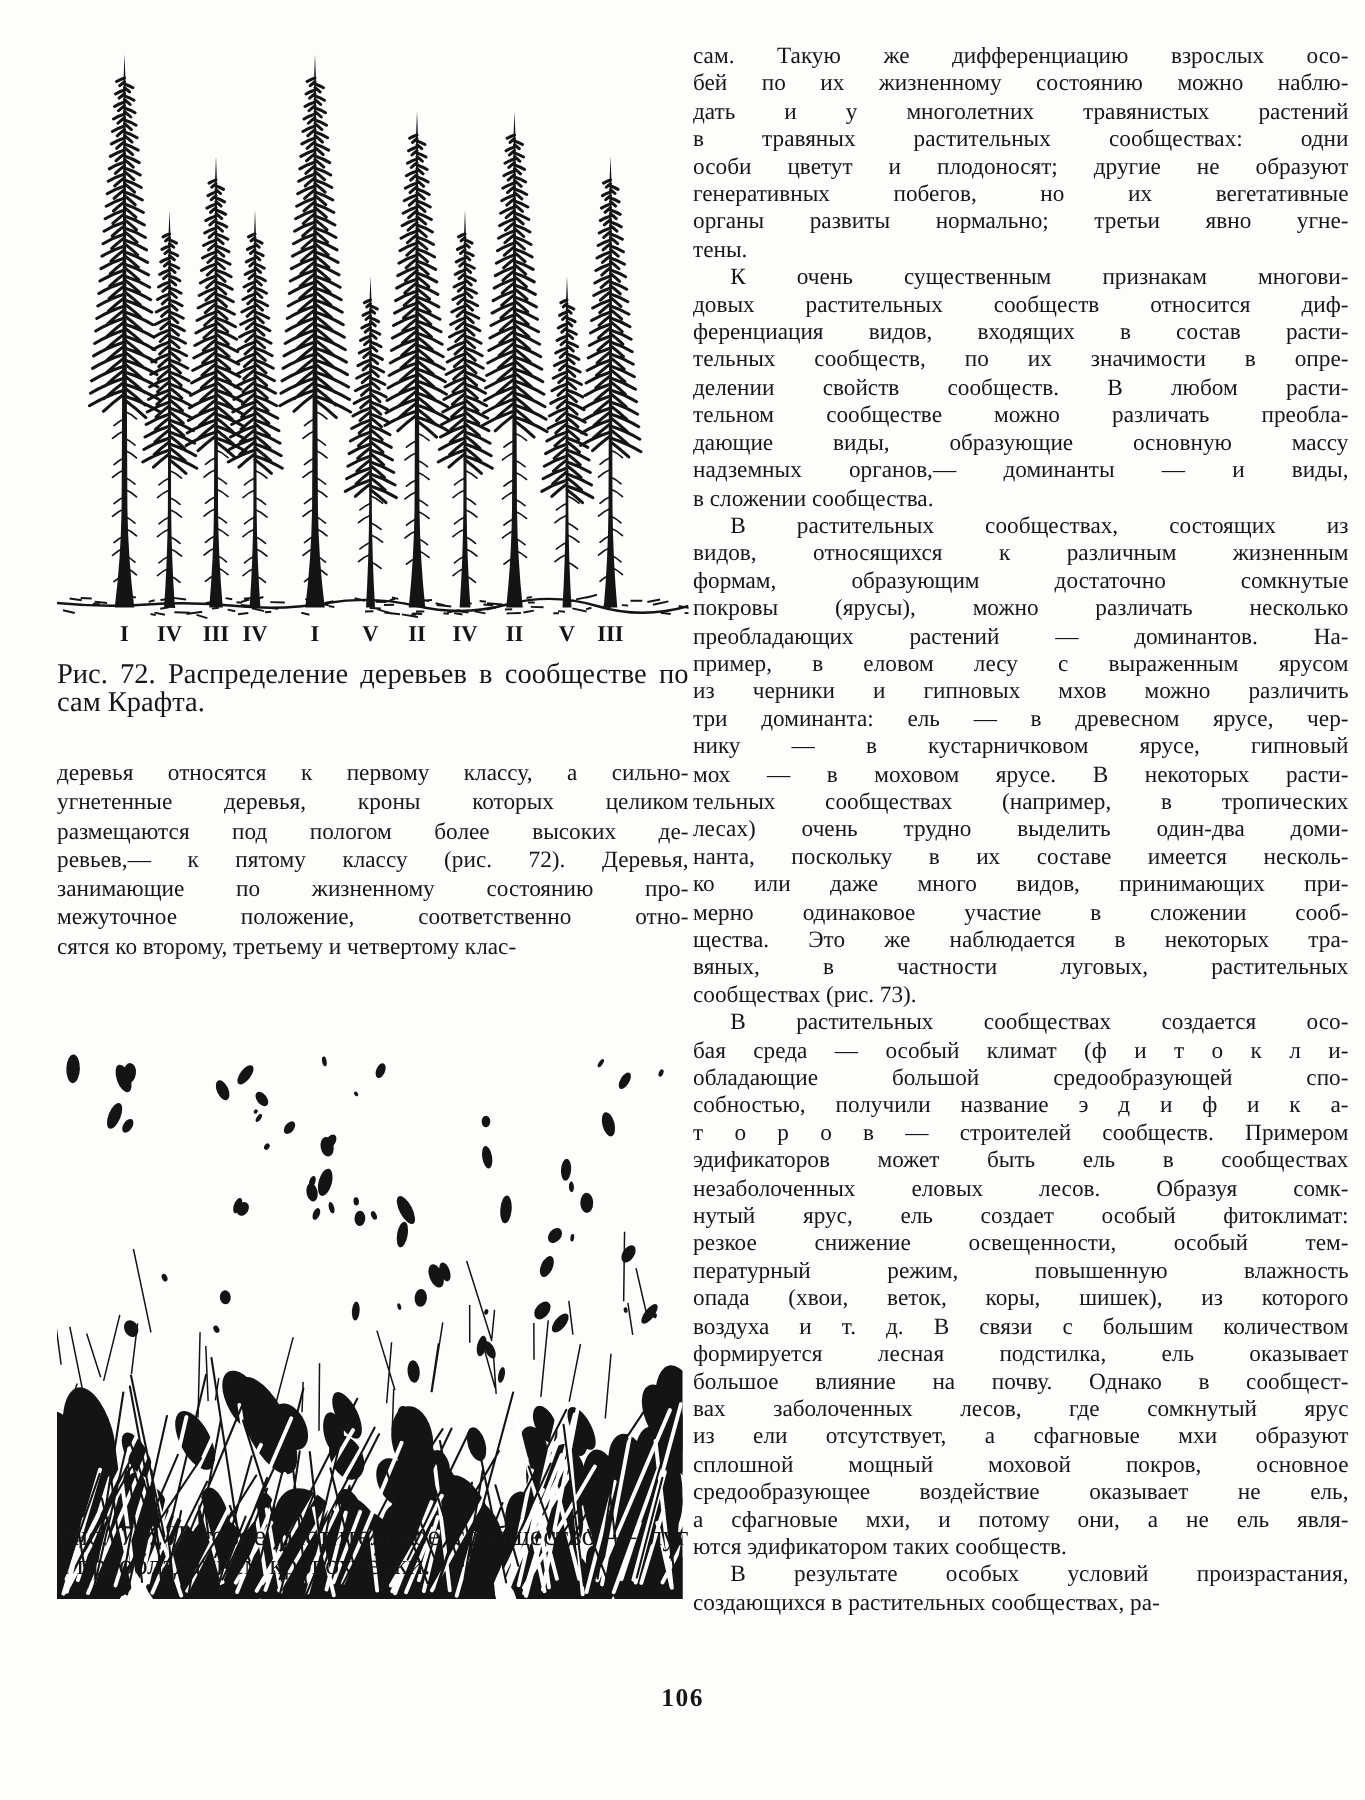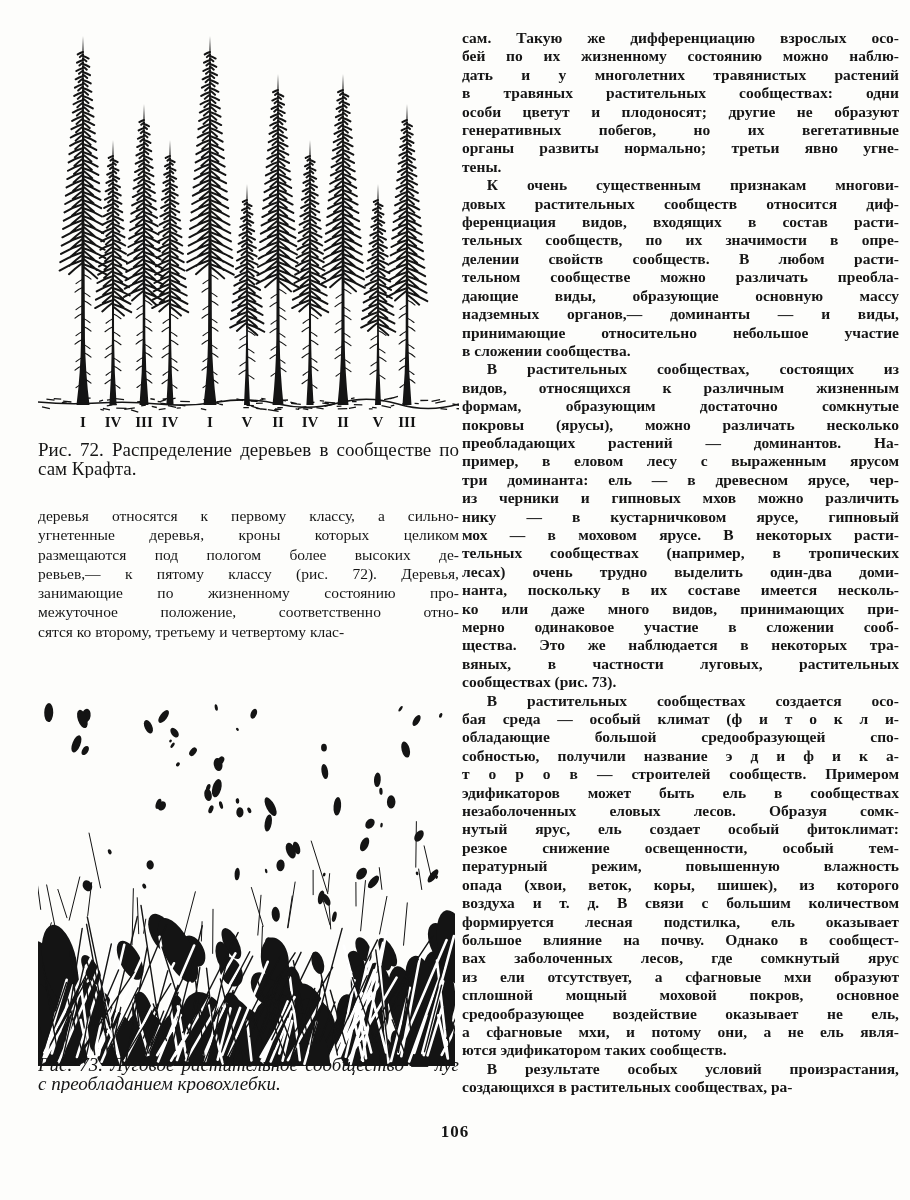--- a/index.html
+++ b/index.html
@@ -4,30 +4,30 @@
 <style>
   html,body{margin:0;padding:0;}
   body{width:910px;height:1200px;background:#ffffff;}
   .page{
     position:relative;width:910px;height:1200px;background:#fdfdfb;
     font-family:"Liberation Serif",serif;color:#161616;overflow:hidden;
   }
   .body-text .line{
     font-size:15.5px;text-align:justify;overflow:hidden;
   }
-  .col-right{position:absolute;left:462px;top:29px;width:437px;font-weight:bold;}
+  .col-right{position:absolute;left:462px;top:29px;width:437px;}
   .col-right .line{height:18.42px;line-height:18.42px;}
   .col-left{position:absolute;left:38px;top:506px;width:421px;}
   .col-left .line{height:19.3px;line-height:19.3px;}
   .line.jl{text-align-last:justify;}
   .line.ind{text-indent:1.6em;}
   .caption{position:absolute;left:38px;width:421px;}
   .caption .line{font-size:19px;height:18.6px;line-height:18.6px;text-align:justify;overflow:hidden;}
   .cap72{top:441px;}
-  .cap73{top:1056px;font-style:italic;}
+  .cap73{top:1016px;}
   #fig72{position:absolute;left:38px;top:28px;width:421px;height:412px;}
   #fig73{position:absolute;left:38px;top:694px;width:417px;height:372px;}
   #fig72 text{font-family:"Liberation Serif",serif;font-weight:bold;font-size:15px;}
   .pagenum{
     position:absolute;left:0;top:1122px;width:910px;text-align:center;
     font-size:17px;font-weight:bold;letter-spacing:1px;
   }
 </style>
 </head>
 <body>
@@ -301,32 +301,31 @@
       </div>
     <div>
         <div class="line jl ind">К очень существенным признакам многови-</div>
         <div class="line jl">довых растительных сообществ относится диф-</div>
         <div class="line jl">ференциация видов, входящих в состав расти-</div>
         <div class="line jl">тельных сообществ, по их значимости в опре-</div>
         <div class="line jl">делении свойств сообществ. В любом расти-</div>
         <div class="line jl">тельном сообществе можно различать преобла-</div>
         <div class="line jl">дающие виды, образующие основную массу</div>
         <div class="line jl">надземных органов,— доминанты — и виды,</div>
-        <div class="line jl">принимающие относительно небольшое участие</div>
         <div class="line">в сложении сообщества.</div>
       </div>
     <div>
         <div class="line jl ind">В растительных сообществах, состоящих из</div>
         <div class="line jl">видов, относящихся к различным жизненным</div>
         <div class="line jl">формам, образующим достаточно сомкнутые</div>
         <div class="line jl">покровы (ярусы), можно различать несколько</div>
         <div class="line jl">преобладающих растений — доминантов. На-</div>
         <div class="line jl">пример, в еловом лесу с выраженным ярусом</div>
+        <div class="line jl">из черники и гипновых мхов можно различить</div>
         <div class="line jl">три доминанта: ель — в древесном ярусе, чер-</div>
-        <div class="line jl">из черники и гипновых мхов можно различить</div>
         <div class="line jl">нику — в кустарничковом ярусе, гипновый</div>
         <div class="line jl">мох — в моховом ярусе. В некоторых расти-</div>
         <div class="line jl">тельных сообществах (например, в тропических</div>
         <div class="line jl">лесах) очень трудно выделить один-два доми-</div>
         <div class="line jl">нанта, поскольку в их составе имеется несколь-</div>
         <div class="line jl">ко или даже много видов, принимающих при-</div>
         <div class="line jl">мерно одинаковое участие в сложении сооб-</div>
         <div class="line jl">щества. Это же наблюдается в некоторых тра-</div>
         <div class="line jl">вяных, в частности луговых, растительных</div>
         <div class="line">сообществах (рис. 73).</div>

